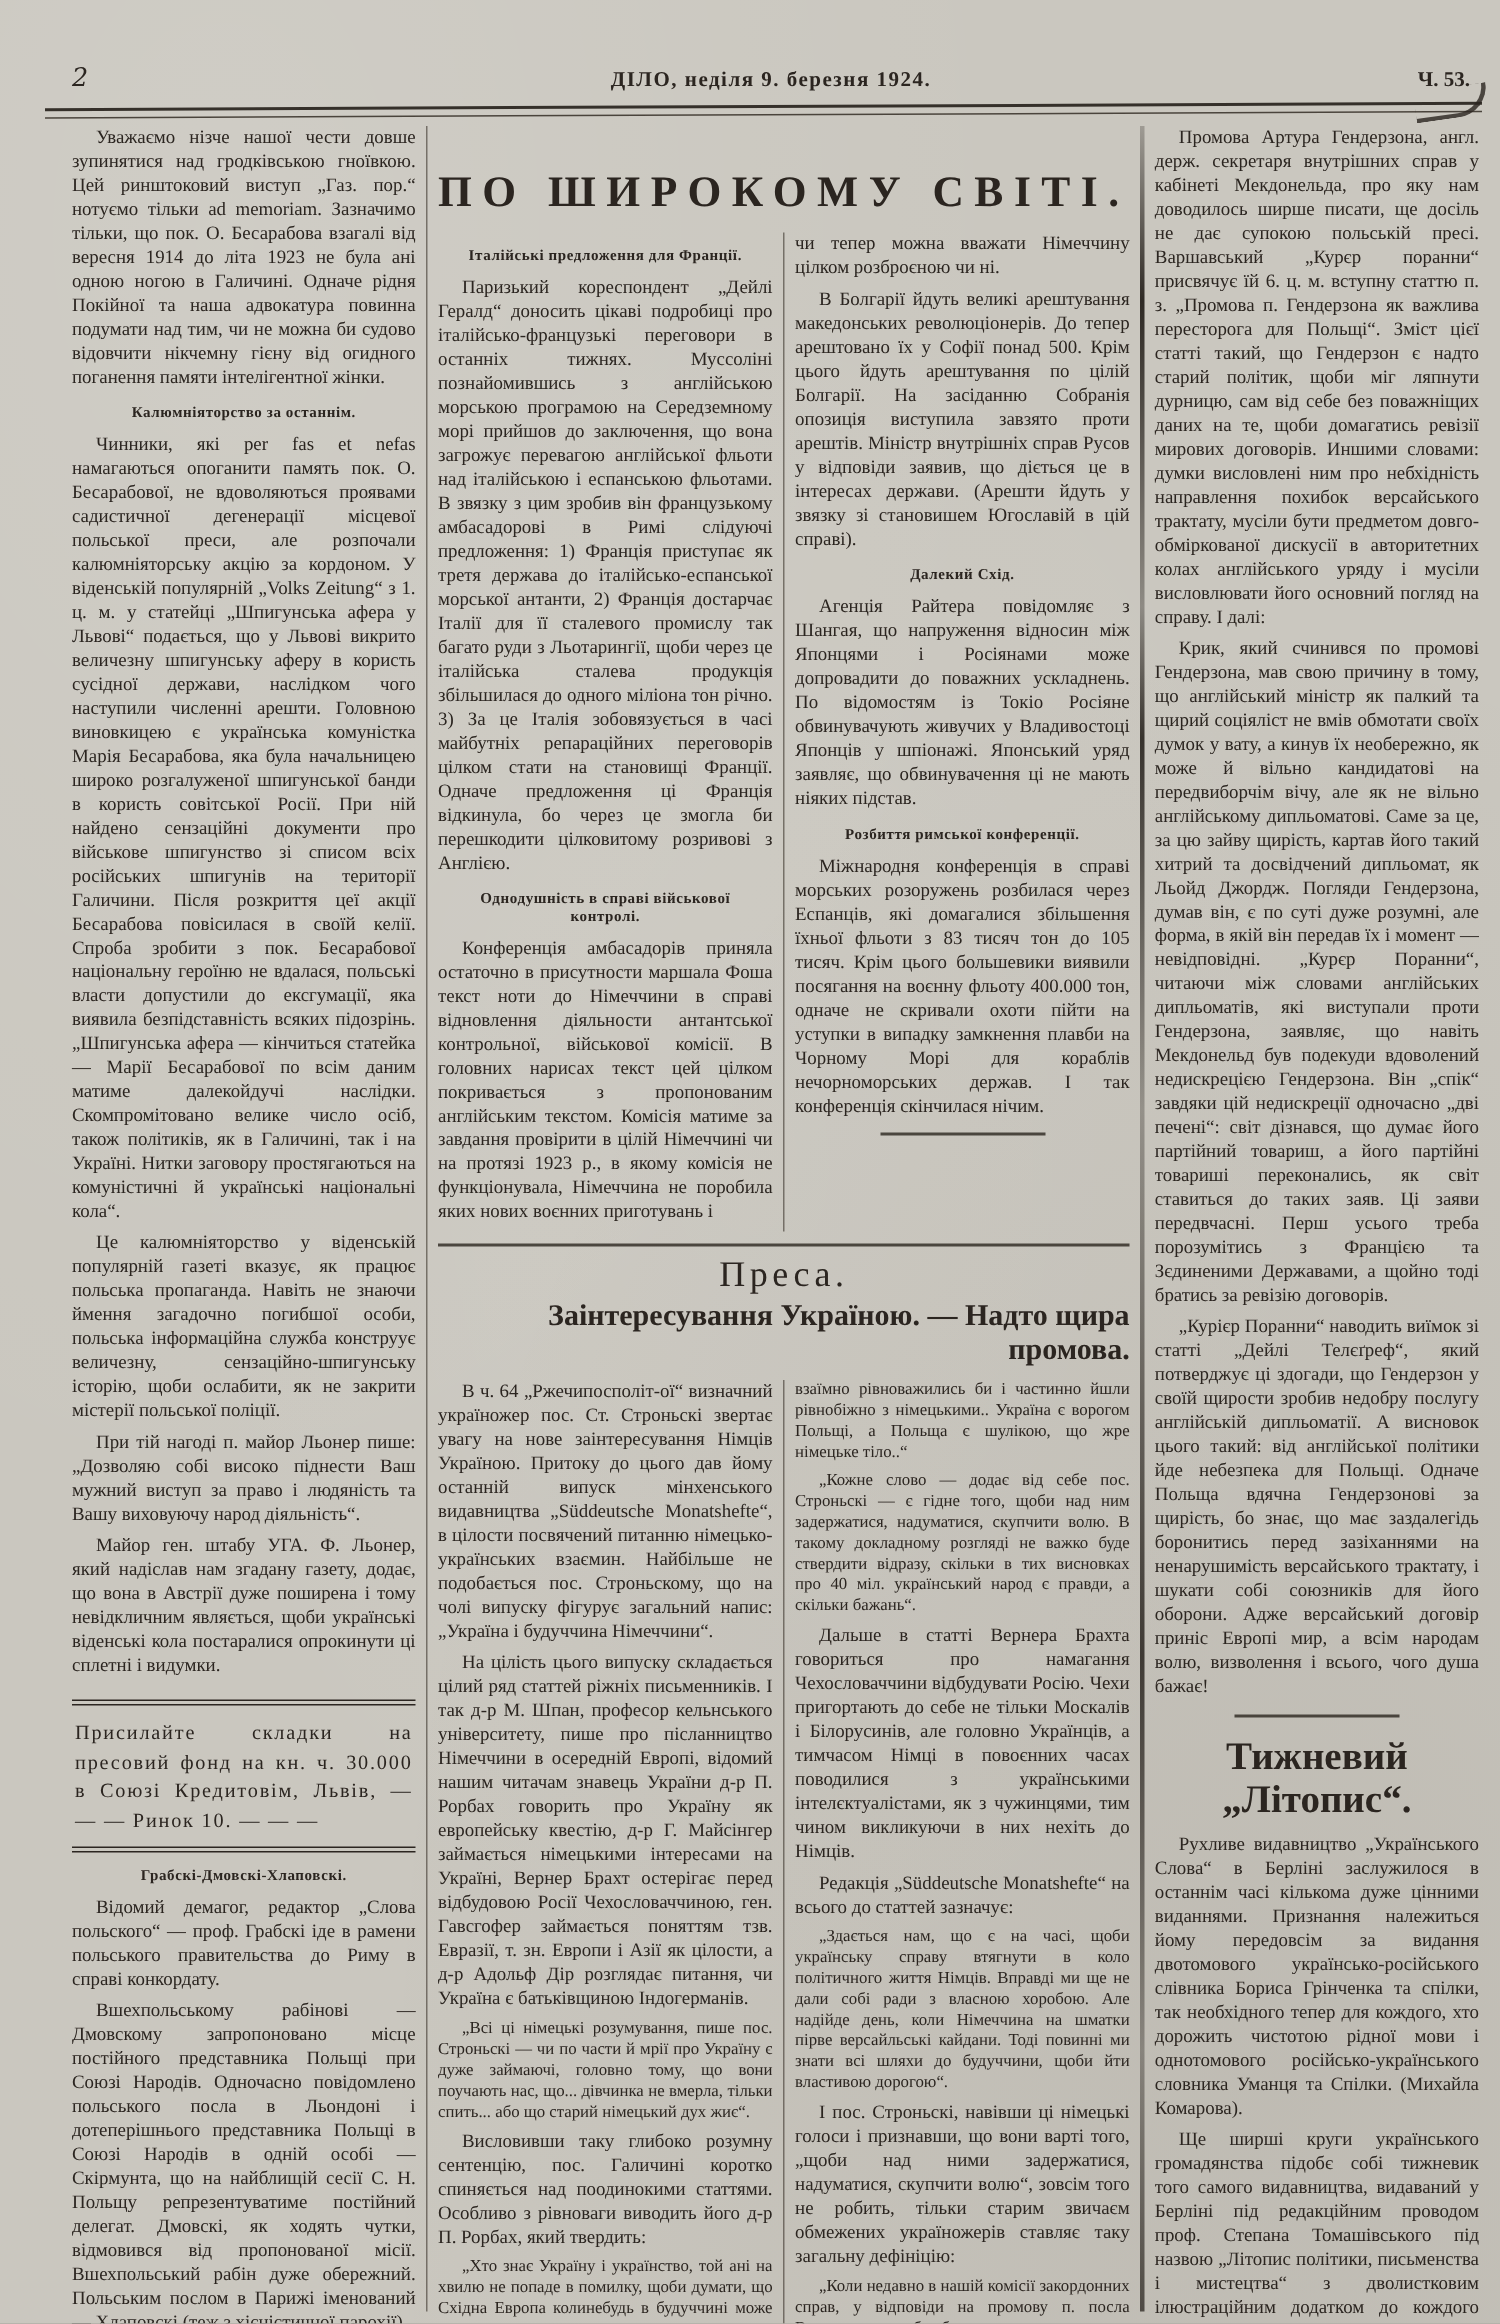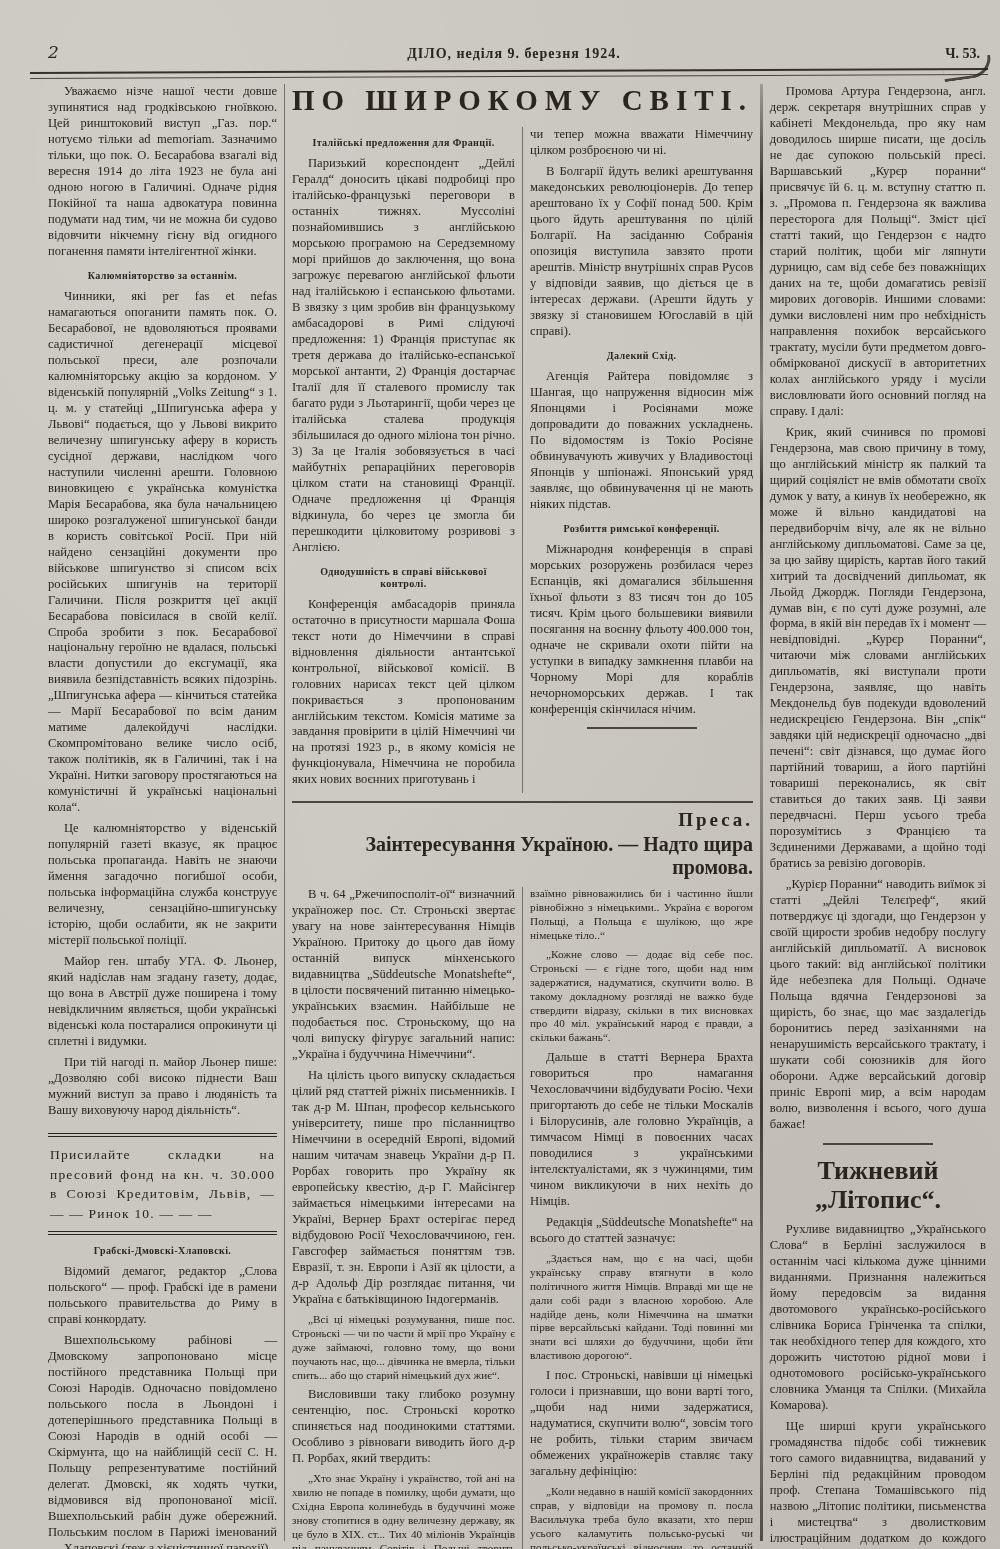--- a/index.html
+++ b/index.html
@@ -34,39 +34,39 @@
     position:absolute; top:84px; left:48px; right:14px; bottom:8px;
     display:flex;
   }
   .vrule { width:1px; background:rgba(45,38,30,.55); margin:0 7px; }
   .vrule.heavy { width:3px; background:linear-gradient(to bottom,
       rgba(30,25,20,.25) 0%, rgba(30,25,20,.9) 8%, rgba(30,25,20,.35) 22%,
       rgba(30,25,20,.85) 28%, rgba(30,25,20,.3) 45%, rgba(30,25,20,.8) 70%,
       rgba(30,25,20,.35) 88%, rgba(30,25,20,.7) 100%); }
   .col { font-size:12.6px; line-height:1.27; text-align:justify; }
   .col-1 { width:248px; }
-  .mid { flex:1; }
+  .mid { flex:1;margin-top:28px; }
   .col-4 { width:234px; }
   p { margin:0 0 5px 0; text-indent:16px; }
   p.noindent { text-indent:0; }
   p.smalltype { font-size:11.2px; line-height:1.24; }
   .art-head {
     text-align:center; font-weight:bold; font-size:10px; line-height:1.2;
     margin:10px 8px 7px; text-indent:0; letter-spacing:.4px;
   }
   .big-head {
     text-align:center; font-weight:bold; font-size:26px; line-height:1.1;
     margin:12px 0 8px; text-indent:0;
   }
   .world-head {
     text-align:center; font-weight:bold; font-size:29px; letter-spacing:7px;
     margin:0 0 10px; text-indent:0; white-space:nowrap;
   }
   .press-head {
-    text-align:right; font-weight:bold; font-size:19px; letter-spacing:3px;
+    text-align:center; font-weight:normal; font-size:24px; letter-spacing:3px;
     margin:4px 0 2px; text-indent:0;
   }
   .press-sub {
     text-align:right; font-weight:bold; font-size:20px; margin:0 0 8px; text-indent:0;
   }
   .two-col { display:flex; }
   .two-col .subcol { flex:1; }
   .ad-box {
     border-top:4px double #2b2520; border-bottom:4px double #2b2520;
     padding:8px 2px; margin:14px 0 10px; font-weight:normal; font-size:13.5px;
@@ -88,22 +88,22 @@
   <div class="hdr-rule"></div>
   <div class="swoosh"></div>
 
   <div class="cols">
 
     <div class="col col-1">
       <p>Уважаємо нізче нашої чести довше зупинятися над гродківською гноївкою. Цей ринштоковий виступ „Газ. пор.“ нотуємо тільки ad memoriam. Зазначимо тільки, що пок. О. Бесарабова взагалі від вересня 1914 до літа 1923 не була ані одною ногою в Галичині. Одначе рідня Покійної та наша адвокатура повинна подумати над тим, чи не можна би судово відовчити нікчемну гієну від огидного поганення памяти інтелігентної жінки.</p>
       <div class="art-head">Калюмніяторство за останнім.</div>
       <p>Чинники, які per fas et nefas намагаються опоганити память пок. О. Бесарабової, не вдоволяються проявами садистичної дегенерації місцевої польської преси, але розпочали калюмніяторську акцію за кордоном. У віденській популярній „Volks Zeitung“ з 1. ц. м. у статейці „Шпигунська афера у Львові“ подається, що у Львові викрито величезну шпигунську аферу в користь сусідної держави, наслідком чого наступили численні арешти. Головною виновкицею є українська комуністка Марія Бесарабова, яка була начальницею широко розгалуженої шпигунської банди в користь совітської Росії. При ній найдено сензаційні документи про військове шпигунство зі списом всіх російських шпигунів на території Галичини. Після розкриття цеї акції Бесарабова повісилася в своїй келії. Спроба зробити з пок. Бесарабової національну героїню не вдалася, польські власти допустили до ексгумації, яка виявила безпідставність всяких підозрінь. „Шпигунська афера — кінчиться статейка — Марії Бесарабової по всім даним матиме далекойдучі наслідки. Скомпромітовано велике число осіб, також політиків, як в Галичині, так і на Україні. Нитки заговору простягаються на комуністичні й українські національні кола“.</p>
       <p>Це калюмніяторство у віденській популярній газеті вказує, як працює польська пропаганда. Навіть не знаючи ймення загадочно погибшої особи, польська інформаційна служба конструує величезну, сензаційно-шпигунську історію, щоби ослабити, як не закрити містерії польської поліції.</p>
+      <p>При тій нагоді п. майор Льонер пише: „Дозволяю собі високо піднести Ваш мужний виступ за право і людяність та Вашу виховуючу народ діяльність“.</p>
       <p>Майор ген. штабу УГА. Ф. Льонер, який надіслав нам згадану газету, додає, що вона в Австрії дуже поширена і тому невідкличним являється, щоби українські віденські кола постаралися опрокинути ці сплетні і видумки.</p>
-      <p>При тій нагоді п. майор Льонер пише: „Дозволяю собі високо піднести Ваш мужний виступ за право і людяність та Вашу виховуючу народ діяльність“.</p>
       <div class="ad-box">Присилайте складки на пресовий фонд на кн. ч. 30.000 в Союзі Кредитовім, Львів, — — — Ринок 10. — — —</div>
       <div class="art-head">Грабскі-Дмовскі-Хлаповскі.</div>
       <p>Відомий демагог, редактор „Слова польского“ — проф. Грабскі іде в рамени польського правительства до Риму в справі конкордату.</p>
       <p>Вшехпольському рабінові — Дмовскому запропоновано місце постійного представника Польщі при Союзі Народів. Одночасно повідомлено польського посла в Льондоні і дотеперішнього представника Польщі в Союзі Народів в одній особі — Скірмунта, що на найблищій сесії С. Н. Польщу репрезентуватиме постійний делегат. Дмовскі, як ходять чутки, відмовився від пропонованої місії. Вшехпольський рабін дуже обережний. Польським послом в Парижі іменований — Хлаповскі (теж з хієністичної парохії).</p>
 
     </div>
 
     <div class="vrule"></div>
 
     <div class="mid">
@@ -132,21 +132,21 @@
       <div class="section-rule"></div>
 
       <div class="press-head">Преса.</div>
       <div class="press-sub">Заінтересування Україною. — Надто щира промова.</div>
 
       <div class="two-col">
         <div class="subcol col">
           <p>В ч. 64 „Ржечипосполіт-ої“ визначний україножер пос. Ст. Строньскі звертає увагу на нове заінтересування Німців Україною. Притоку до цього дав йому останній випуск мінхенського видавництва „Süddeutsche Monatshefte“, в цілости посвячений питанню німецько-українських взаємин. Найбільше не подобається пос. Строньскому, що на чолі випуску фігурує загальний напис: „Україна і будуччина Німеччини“.</p>
           <p>На цілість цього випуску складається цілий ряд статтей ріжніх письменників. І так д-р М. Шпан, професор кельнського університету, пише про післанництво Німеччини в осередній Европі, відомий нашим читачам знавець України д-р П. Рорбах говорить про Україну як европейську квестію, д-р Г. Майсінгер займається німецькими інтересами на Україні, Вернер Брахт остерігає перед відбудовою Росії Чехословаччиною, ген. Гавсгофер займається поняттям тзв. Евразії, т. зн. Европи і Азії як цілости, а д-р Адольф Дір розглядає питання, чи Україна є батьківщиною Індогерманів.</p>
           <p class="smalltype">„Всі ці німецькі розумування, пише пос. Строньскі — чи по части й мрії про Україну є дуже займаючі, головно тому, що вони поучають нас, що... дівчинка не вмерла, тільки спить... або що старий німецький дух жиє“.</p>
-          <p>Висловивши таку глибоко розумну сентенцію, пос. Строньскі коротко спиняється над поодинокими статтями. Особливо з рівноваги виводить його д-р П. Рорбах, який твердить:</p>
+          <p>Висловивши таку глибоко розумну сентенцію, пос. Галичині коротко спиняється над поодинокими статтями. Особливо з рівноваги виводить його д-р П. Рорбах, який твердить:</p>
           <p class="smalltype">„Хто знає Україну і українство, той ані на хвилю не попаде в помилку, щоби думати, що Східна Европа колинебудь в будуччині може знову стопитися в одну величезну державу, як це було в XIX. ст... Тих 40 міліонів Українців під пануванням Совітів і Польщі творить однородну цілість і національну єдність. Ані Польща, ані Москва не є державними творами, які в теперішній постаті заповідали би трівку будуччину. В інтересі Сходу і Німеччини є, щоби Східна Европа не творила одною силою обнятої брили, тільки щоби гурт більших і менших держав, яких національні ціли і змагання</p>
         </div>
         <div class="vrule"></div>
         <div class="subcol col">
           <p class="smalltype noindent">взаїмно рівноважились би і частинно йшли рівнобіжно з німецькими.. Україна є ворогом Польщі, а Польща є шулікою, що жре німецьке тіло..“</p>
           <p class="smalltype">„Кожне слово — додає від себе пос. Строньскі — є гідне того, щоби над ним задержатися, надуматися, скупчити волю. В такому докладному розгляді не важко буде ствердити відразу, скільки в тих висновках про 40 міл. український народ є правди, а скільки бажань“.</p>
           <p>Дальше в статті Вернера Брахта говориться про намагання Чехословаччини відбудувати Росію. Чехи пригортають до себе не тільки Москалів і Білорусинів, але головно Українців, а тимчасом Німці в повоєнних часах поводилися з українськими інтелєктуалістами, як з чужинцями, тим чином викликуючи в них нехіть до Німців.</p>
           <p>Редакція „Süddeutsche Monatshefte“ на всього до статтей зазначує:</p>
           <p class="smalltype">„Здається нам, що є на часі, щоби українську справу втягнути в коло політичного життя Німців. Вправді ми ще не дали собі ради з власною хоробою. Але надійде день, коли Німеччина на шматки пірве версайльські кайдани. Тоді повинні ми знати всі шляхи до будуччини, щоби йти властивою дорогою“.</p>
           <p>І пос. Строньскі, навівши ці німецькі голоси і признавши, що вони варті того, „щоби над ними задержатися, надуматися, скупчити волю“, зовсім того не робить, тільки старим звичаєм обмежених україножерів ставляє таку загальну дефініцію:</p>

